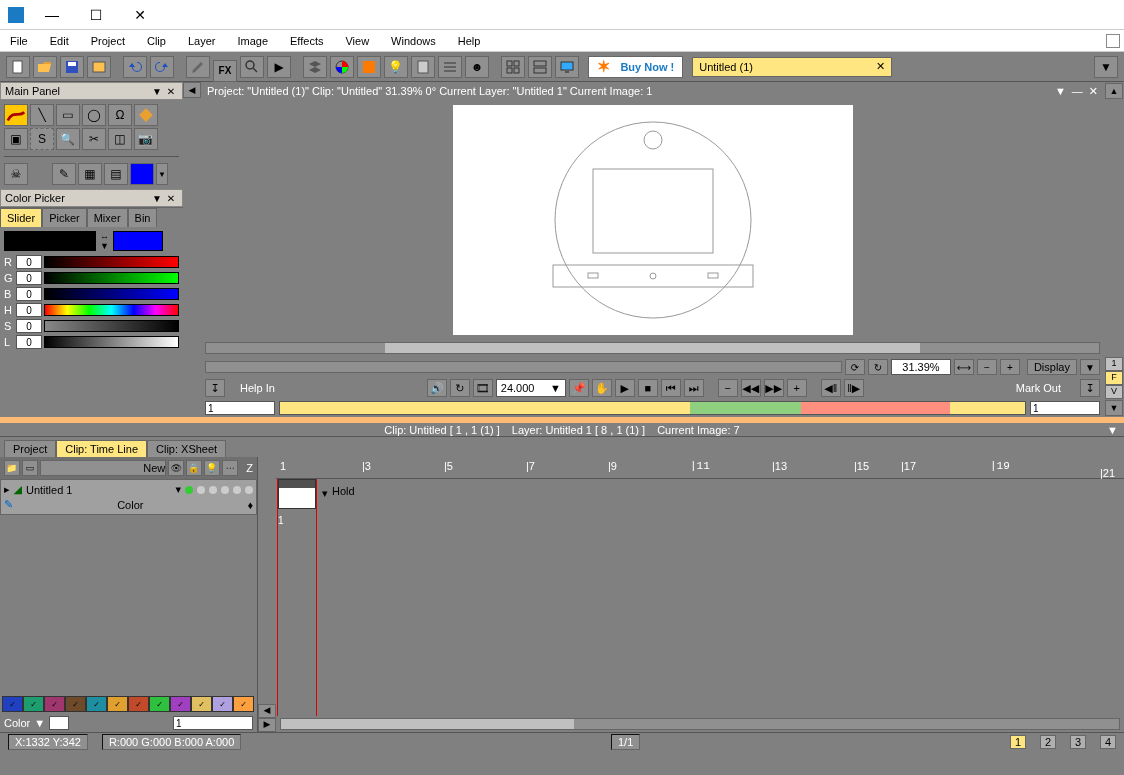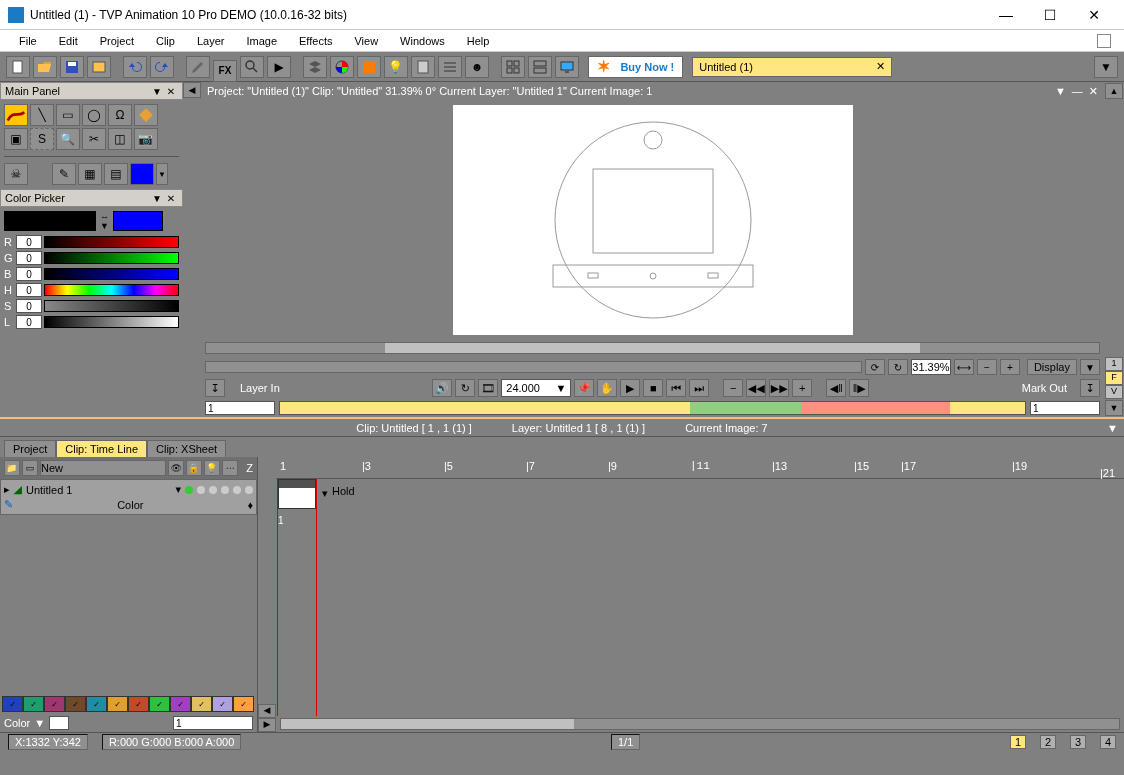--- a/index.html
+++ b/index.html
@@ -1,21 +1,21 @@
 <!DOCTYPE html>
 <html><head>
 <meta charset="utf-8">
 <style>
 * { margin: 0; padding: 0; box-sizing: border-box; font-family: "Segoe UI", Tahoma, sans-serif; font-size: 11px; }
 body { background: #808080; width: 1124px; height: 775px; overflow: hidden; }
 .titlebar { background: #fff; height: 30px; display: flex; align-items: center; padding: 0 8px; border-bottom: 1px solid #ccc; }
 .titlebar .icon { width: 16px; height: 16px; background: #1a7bc4; margin-right: 6px; display: inline-block; }
 .titlebar .title { flex: 1; color: #000; font-size: 12px; }
 .titlebar .wbtn { width: 44px; height: 28px; display: flex; align-items: center; justify-content: center; font-size: 14px; cursor: pointer; }
-.menubar { background: #fff; height: 22px; display: flex; align-items: center; padding: 0 9px; gap: 2px; border-bottom: 1px solid #ccc; }
+.menubar { background: #fff; height: 22px; display: flex; align-items: center; padding: 0 0; gap: 2px; border-bottom: 1px solid #ccc; }
 .menubar .menu { padding: 2px 10px; color: #000; cursor: pointer; }
 .menubar .sq { width: 14px; height: 14px; border: 1px solid #888; margin-left: auto; margin-right: 4px; cursor:pointer; }
 .toolbar { background: #808080; height: 30px; display: flex; align-items: center; padding: 4px 6px; gap: 3px; border-bottom: 1px solid #555; }
 .tbtn { width: 24px; height: 22px; background: #909090; border: 1px solid #666; display: flex; align-items: center; justify-content: center; cursor: pointer; font-size: 12px; }
 .tbtn svg { width: 16px; height: 16px; }
 .tsep { width: 6px; }
 .buynow { height: 22px; padding: 0 8px; background: #fff; color: #1a7bc4; font-weight: bold; font-size: 13px; display: flex; align-items: center; border: 1px solid #666; margin-left: 6px; }
 .buynow .sp { color: #ff7a00; margin-right: 10px; font-size: 16px;}
 .doctab { margin-left: 6px; background: #ffe680; height: 20px; width: 200px; display: flex; align-items: center; padding: 0 6px; border: 1px solid #666; }
 .doctab .x { margin-left: auto; cursor:pointer; }
@@ -46,44 +46,44 @@
 .canvas-head .sp { flex: 1; }
 .canvas-area { flex: 1; background: #808080; display: flex; align-items: center; justify-content: center; position: relative; }
 .canvas-paper { background: #fff; width: 400px; height: 230px; position: relative; }
 .canvas-paper svg { width: 100%; height: 100%; }
 .canvas-scroll { height: 18px; background: #808080; display: flex; align-items: center; }
 .canvas-scroll .track { flex:1; height: 12px; background: #909090; border: 1px solid #666; margin: 0 4px; position:relative;}
 .canvas-scroll .thumb { position:absolute; left:20%; width:60%; height:100%; background:#c0c0c0;}
 .zoom-bar { height: 20px; background: #808080; display: flex; align-items: center; gap: 3px; padding: 0 4px; }
 .zoom-bar .track { flex:1; height: 12px; background: #909090; border: 1px solid #666;}
 .zoom-bar .zb { width: 20px; height: 16px; background:#909090; border:1px solid #666; display:flex; align-items:center; justify-content:center; cursor:pointer; font-size:10px;}
-.zoom-bar input { width: 40px; height:16px; font-size:11px; text-align:center; border:1px solid #555; background:#fff;}
+.zoom-bar input { width: 60px; height:16px; font-size:11px; text-align:center; border:1px solid #555; background:#fff;}
 .zoom-bar .disp { background:#909090; border:1px solid #666; padding: 1px 6px; margin-left: 4px;}
 .play-bar { height: 22px; background: #808080; display: flex; align-items: center; gap: 3px; padding: 0 4px; }
 .play-bar .markin { color:#fff; margin-left:12px; flex:0 0 auto;}
 .play-bar .pb { width: 20px; height: 18px; background:#909090; border:1px solid #666; display:flex; align-items:center; justify-content:center; cursor:pointer;}
 .play-bar .fps { width: 70px; height:18px; background:#fff; border:1px solid #555; display:flex; align-items:center; padding:0 4px; font-size:11px;}
 .play-bar .spcr { flex:1;}
-.play-bar .markout { color:#fff; margin-right:10px;}
+.play-bar .markout { color:#fff; margin-right:16px;}
 .frame-bar { height: 18px; background: #808080; display:flex; align-items:center; padding:0 4px; gap:4px;}
 .frame-bar input { width: 70px; height: 14px; font-size:10px; border:1px solid #555; background:#fff; padding:0 2px;}
 .frame-bar .strip { flex:1; height:14px; background: linear-gradient(to right, #ffe680 0%, #ffe680 55%, #8fd080 55%, #8fd080 70%, #ff9080 70%, #ff9080 90%, #ffe680 90%); border:1px solid #555;}
 .right-col { width: 20px; background:#808080; display:flex; flex-direction:column; }
 .right-col .rb { height: 16px; width:18px; background:#909090; border:1px solid #666; display:flex; align-items:center; justify-content:center; font-size:9px; cursor:pointer; margin:1px;}
 .right-col .spc { flex:1;}
 .right-col .rlbl { background:#ffe680; border:1px solid #666; height:14px; width:18px; font-size:9px; text-align:center; margin:0 1px;}
 .right-col .rlbl.g { background:#c0c0c0;}
-.info-bar { height: 20px; background:#808080; display:flex; align-items:center; justify-content:center; color:#fff; font-size:11px; gap: 40px; border-top:2px solid #fdba74; border-bottom:1px solid #555;}
+.info-bar { height: 20px; background:#808080; display:flex; align-items:center; justify-content:center; color:#fff; font-size:11px; gap: 12px; border-top:6px solid #fdba74; border-bottom:1px solid #555;}
 .tab-row { height:20px; background:#808080; display:flex; align-items:flex-end; padding-left:4px;}
 .tab-row .t { padding:2px 8px; background:#909090; border:1px solid #666; border-bottom:none; cursor:pointer; font-size:11px;}
 .tab-row .t.active { background:#ffe680;}
 .timeline { display:flex; height: 275px; background:#808080; }
 .tl-left { width: 258px; background:#808080; border-right:1px solid #555; display:flex; flex-direction:column;}
 .tl-head { height:22px; display:flex; align-items:center; gap:2px; padding:0 4px; background:#707070;}
-.tl-head .nb { flex:1; background:#909090; border:1px solid #666; text-align:left; height:16px; line-height:14px; cursor:pointer;}
+.tl-head .nb { flex:1; background:#909090; border:1px solid #666; text-align:right; height:16px; line-height:14px; cursor:pointer;}
 .tl-head .ib { width:16px; height:16px; background:#909090; border:1px solid #666; display:flex; align-items:center; justify-content:center; cursor:pointer; font-size:9px;}
 .layer-row { background:#a0a0a0; border:1px solid #666; display:flex; flex-direction:column; padding:3px;}
 .layer-top { display:flex; align-items:center; gap:4px;}
 .layer-top .nm { flex:1; color:#000; background:#a0a0a0;}
 .layer-top .dot { width:8px; height:8px; border-radius:50%;}
 .layer-mid { display:flex; align-items:center; gap:4px; margin-top:2px;}
 .layer-mid .inp { width:90px; height:14px; background:#fff; border:1px solid #555; text-align:center; font-size:10px;}
 .layer-mid .thumb { width:40px; height:30px; background:#fff; border:1px solid #555;}
 .layer-bot { display:flex; align-items:center; gap:4px; margin-top:2px;}
 .swatch-bar { display:flex; gap:0; padding:2px;}
@@ -106,21 +106,20 @@
 .statline .cell { border:1px inset #666; background:#909090; padding:1px 6px; color:#fff;}
 .statline .spc { flex:1;}
 .statline .pg { width:16px; height:14px; border:1px solid #666; background:#b0b0b0; display:flex; align-items:center; justify-content:center; cursor:pointer;}
 .statline .pg.active { background:#ffe680;}
 </style>
 </head>
 <body>
 
 <div class="titlebar">
   <span class="icon"></span>
-  <span class="title">Untitled (1) - TVP Animation 10 Pro DEMO (10.0.16-32 bits)</span>
   <div class="wbtn">—</div>
   <div class="wbtn">☐</div>
   <div class="wbtn">✕</div>
 </div>
 
 <div class="menubar">
   <span class="menu">File</span>
   <span class="menu">Edit</span>
   <span class="menu">Project</span>
   <span class="menu">Clip</span>
@@ -291,20 +290,26 @@
         <div class="tb" style="background:#0000ff;"></div>
         <div class="tb" style="width:12px;font-size:8px;">▼</div>
       </div>
     </div>
     <div class="panel-head">
       <span>Color Picker</span>
       <span class="sp"></span>
       <span class="pbtn">▼</span>
       <span class="pbtn">✕</span>
     </div>
+    <div class="color-tabs">
+      <div class="ctab active">Slider</div>
+      <div class="ctab">Picker</div>
+      <div class="ctab">Mixer</div>
+      <div class="ctab">Bin</div>
+    </div>
     <div class="color-body">
       <div class="swatch-row">
         <div class="swatch-big" style="background:#000"></div>
         <div style="display:flex;flex-direction:column;gap:0;">
           <span style="font-size:9px;cursor:pointer;">↔</span>
           <span style="font-size:9px;cursor:pointer;">▼</span>
         </div>
         <div class="swatch-fg" style="background:#0000ff"></div>
       </div>
       <div class="ch-row">
@@ -376,21 +381,21 @@
       <div class="zb">↻</div>
       <input value="31.39%" style="">
       <div class="zb">⟷</div>
       <div class="zb">−</div>
       <div class="zb">+</div>
       <div class="disp">Display</div>
       <div class="zb">▼</div>
     </div>
     <div class="play-bar">
       <span class="pb">↧</span>
-      <span class="markin">Layer In</span>
+      <span class="markin">Help In</span>
       <span class="spcr"></span>
       <span class="pb">🔊</span>
       <span class="pb">↻</span>
       <span class="pb">🎞</span>
       <div class="fps">
           <span>24.000</span>
           <span style="margin-left:auto">▼</span>
         </div>
       <span class="pb">📌</span>
       <span class="pb">✋</span>
@@ -505,21 +510,21 @@
     <div class="ruler" id="ruler">
         <span class="tlabel" style="left: 4px;">1</span>
         <span class="tlabel" style="left: 86px;">|3</span>
         <span class="tlabel" style="left: 168px;">|5</span>
         <span class="tlabel" style="left: 250px;">|7</span>
         <span class="tlabel" style="left: 332px;">|9</span>
         <span class="tlabel" style="left: 414px; font-family: Liberation Mono, monospace;">|11</span>
         <span class="tlabel" style="left: 496px;">|13</span>
         <span class="tlabel" style="left: 578px;">|15</span>
         <span class="tlabel" style="left: 625px;">|17</span>
-        <span class="tlabel" style="left: 736px;">|19</span>
+        <span class="tlabel" style="left: 714px; font-family: Liberation Mono, monospace;">|19</span>
         <span class="tlabel" style="left: 824px; margin-top: 7px;">|21</span>
       </div>
     <div class="track-area">
       <div class="playhead" style="left:1px;width:40px;"></div>
       <div class="frame-cell">
           <div class="bar"></div>
         </div>
       <span style="position:absolute;left:46px;top:8px;cursor:pointer;">▾</span>
       <span class="hold-lbl">Hold</span>
       <div style="position:absolute;left:2px;top:36px;font-size:10px;color:#fff;">1</div>

